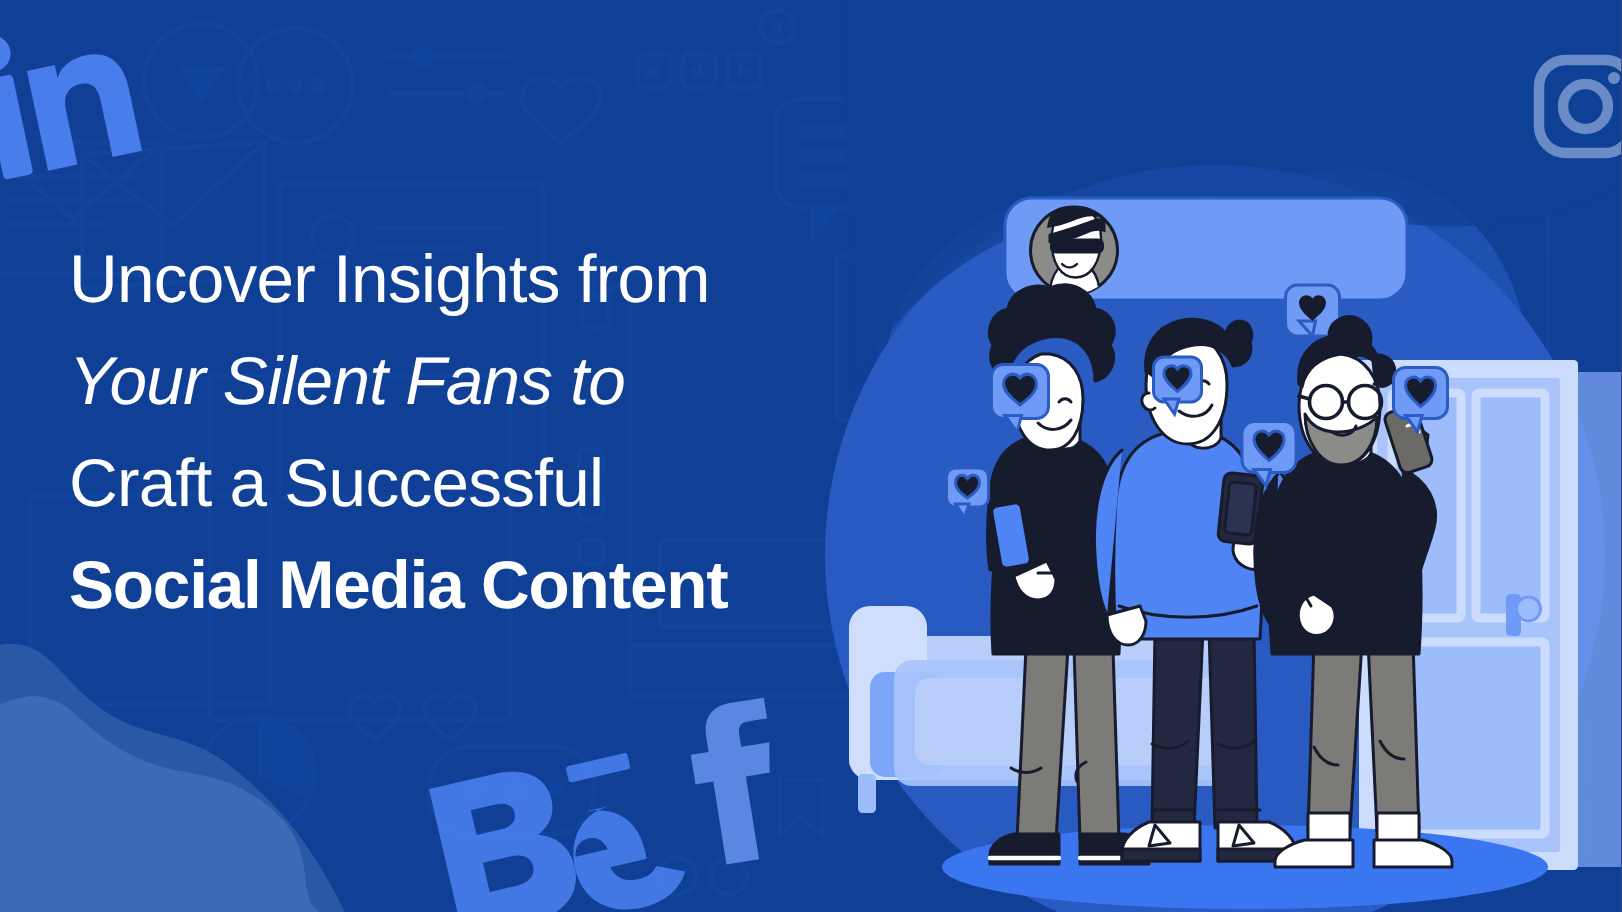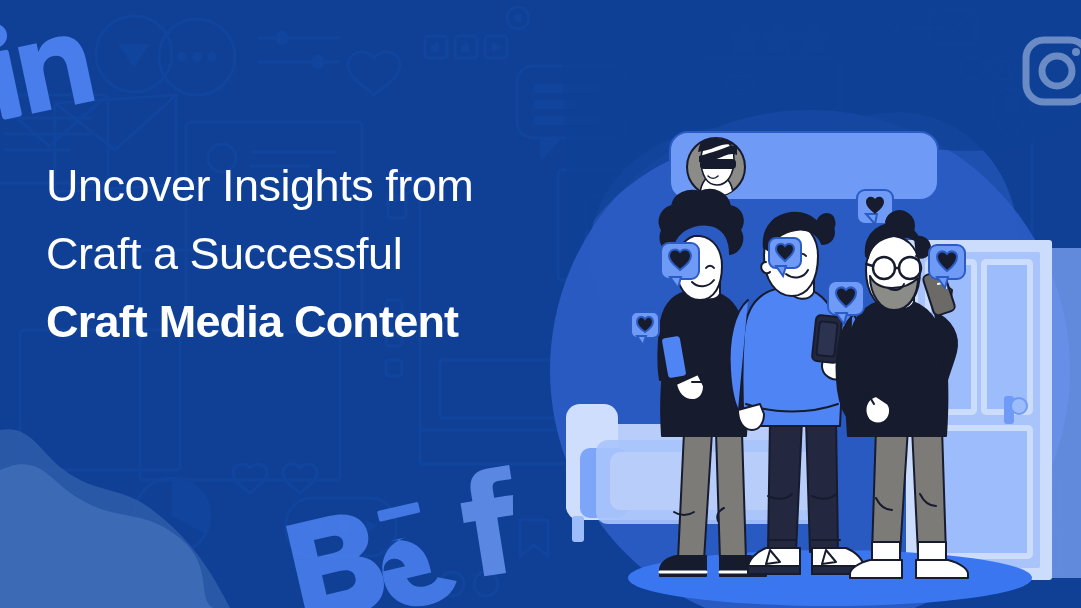--- a/index.html
+++ b/index.html
@@ -491,17 +491,18 @@
       <g>
         <rect x="929" y="245" width="36" height="34" rx="8" fill="#6f9bf7"></rect>
         <path d="M937 277 l8 11 l3 -11 z" fill="#6f9bf7"></path>
         <path d="M947 254 c-4 -5 -10 -2 -10 3 c0 6 7 11 10 14 c4 -3 10 -8 10 -14 c0 -5 -6 -8 -10 -3 z" fill="#171b2e"></path>
       </g>
     </g>
   </svg>
 
   <div id="headline">
     <div class="hl-line hl-1">Uncover Insights from</div>
+    <div class="hl-line hl-2">Your Silent Fans to</div>
     <div class="hl-line hl-3">Craft a Successful</div>
-    <div class="hl-line hl-4">Craft Media Content</div>
+    <div class="hl-line hl-4">Social Media Content</div>
   </div>
 
 </div>
 
 </body></html>

